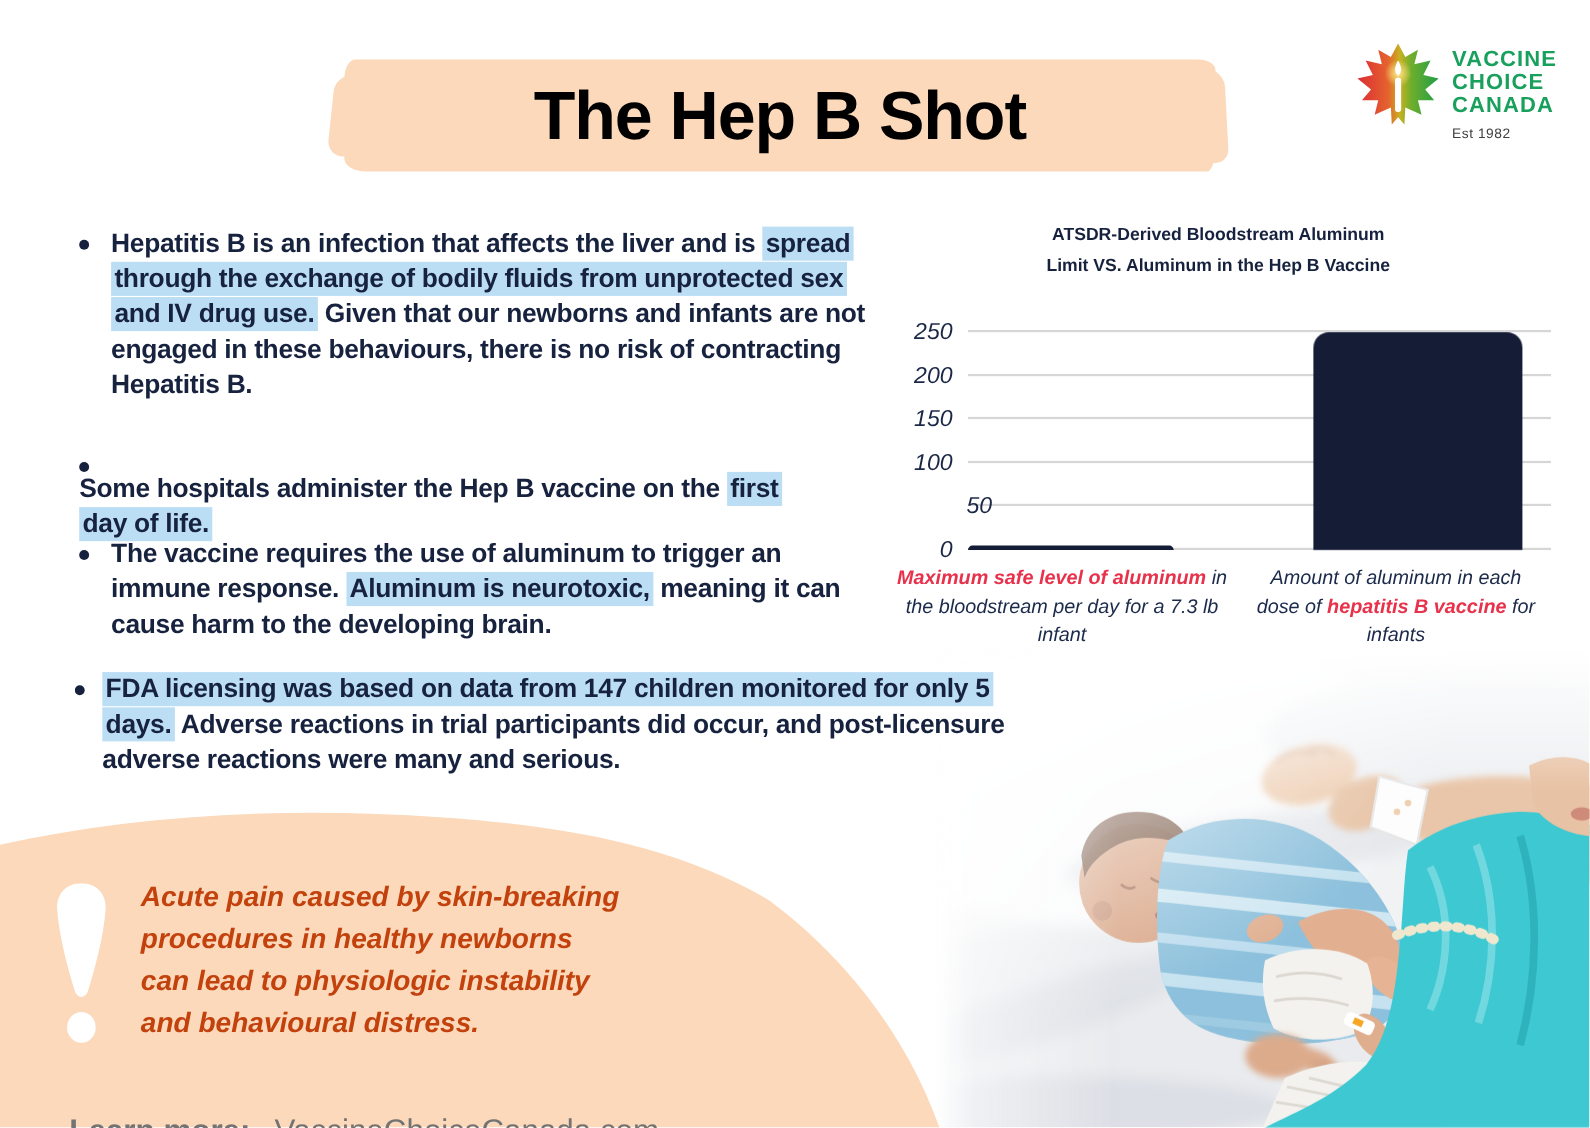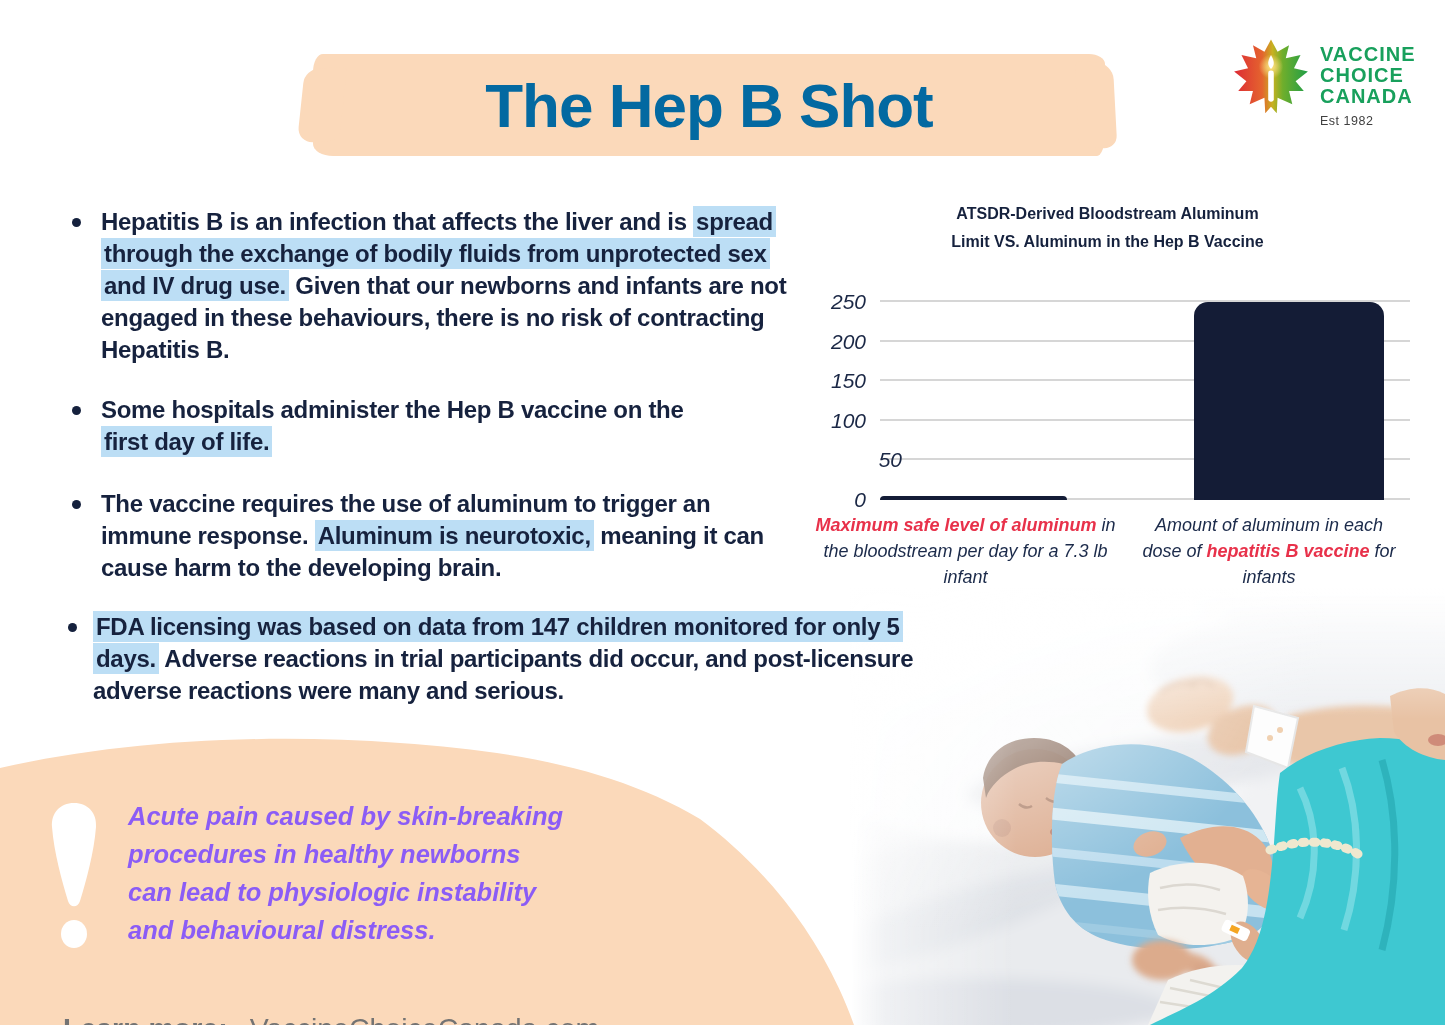--- a/index.html
+++ b/index.html
@@ -21,36 +21,36 @@
   .blob { position:absolute; left:0; top:733px; width:905px; height:292px; z-index:3; }
 
   
   .banner { position:absolute; left:313px; top:54px; width:792px; height:102px; z-index:4;
     background:#fbd9ba; border-radius:10px 16px 8px 20px / 18px 10px 22px 12px;
     display:flex; align-items:center; justify-content:center; }
   .banner:before { content:""; position:absolute; left:-12px; top:14px; width:42px; height:74px;
     background:#fbd9ba; transform:skewX(-9deg) rotate(-3deg); border-radius:14px 4px 10px 16px; }
   .banner:after { content:""; position:absolute; right:-10px; top:8px; width:38px; height:86px;
     background:#fbd9ba; transform:skewX(7deg) rotate(4deg); border-radius:6px 16px 14px 6px; }
-  .banner h1 { font-size:62px; font-weight:bold; letter-spacing:-1px; color:#0369a1; }
+  .banner h1 { font-size:62px; font-weight:bold; letter-spacing:-1px; color:#000000; }
 
   
   .logo { position:absolute; left:1230px; top:34px; z-index:4; display:flex; }
   .logo-leaf { width:82px; height:88px; }
   .logo-text { margin-left:8px; padding-top:10px; }
   .logo-line { font-size:20px; line-height:21px; font-weight:bold; letter-spacing:1px; color:#18a05c; }
   .logo-est { margin-top:7px; font-size:12.5px; color:#404040; letter-spacing:.5px; }
 
   
   .bullet { position:absolute; display:flex; z-index:4; }
   .bullet .dot { flex:0 0 auto; width:9px; height:9px; border-radius:50%; background:#15213d; margin:12px 20px 0 0; }
   .bullet p { font-size:24px; font-weight:bold; line-height:32px; letter-spacing:-.3px; color:#16223e; }
   .hl { background:#bcdef5; padding:2px 3px; box-decoration-break:clone; -webkit-box-decoration-break:clone; }
   .b1 { left:72px; top:206px; width:730px; }
-  .b2 { left:72px; top:394px; width:640px; }
+  .b2 { left:72px; top:408px; width:640px;flex-direction:column; }
   .b3 { left:72px; top:488px; width:720px; }
   .b4 { left:68px; top:611px; width:848px; }
   .b4 .dot { margin-right:16px; }
 
   
   .chart { position:absolute; left:790px; top:200px; width:635px; z-index:3; }
   .chart-title { text-align:center; font-size:16px; font-weight:bold; line-height:28px; color:#15213d; }
   .plot { position:absolute; left:90px; top:102px; width:530px; height:198px; }
   .gridline { position:absolute; left:0; right:0; height:2px; background:#d6d6d6; z-index:1; }
   .ytick { position:absolute; left:-14px; transform:translate(-100%,50%); font-style:italic;
@@ -60,21 +60,21 @@
   .bar1 { left:314px; width:190px; border-radius:14px 14px 0 0; }
   .bar-label { position:absolute; top:312px; font-style:italic; font-size:18px; line-height:26px;
     text-align:center; color:#1b2a4a; }
   .l0 { left:18px; width:315px; }
   .l1 { left:348px; width:262px; }
   .accent { color:#e8314a; font-weight:bold; }
 
   
   .excl { position:absolute; left:48px; top:803px; width:52px; height:148px; z-index:4; }
   .note { position:absolute; left:128px; top:797px; width:520px; z-index:4;
-    font-size:25.5px; font-weight:bold; font-style:italic; line-height:38px; color:#8b5cf6; }
+    font-size:25.5px; font-weight:bold; font-style:italic; line-height:38px; color:#c2410c; }
 
   
   .footer { position:absolute; left:63px; top:1012px; z-index:4; font-size:28.5px; color:#737373; }
   .footer .lm { font-weight:bold; margin-right:14px; }
   .footer .url { font-weight:normal; }
 </style>
 </head>
 <body>
 
 <div class="stage">

